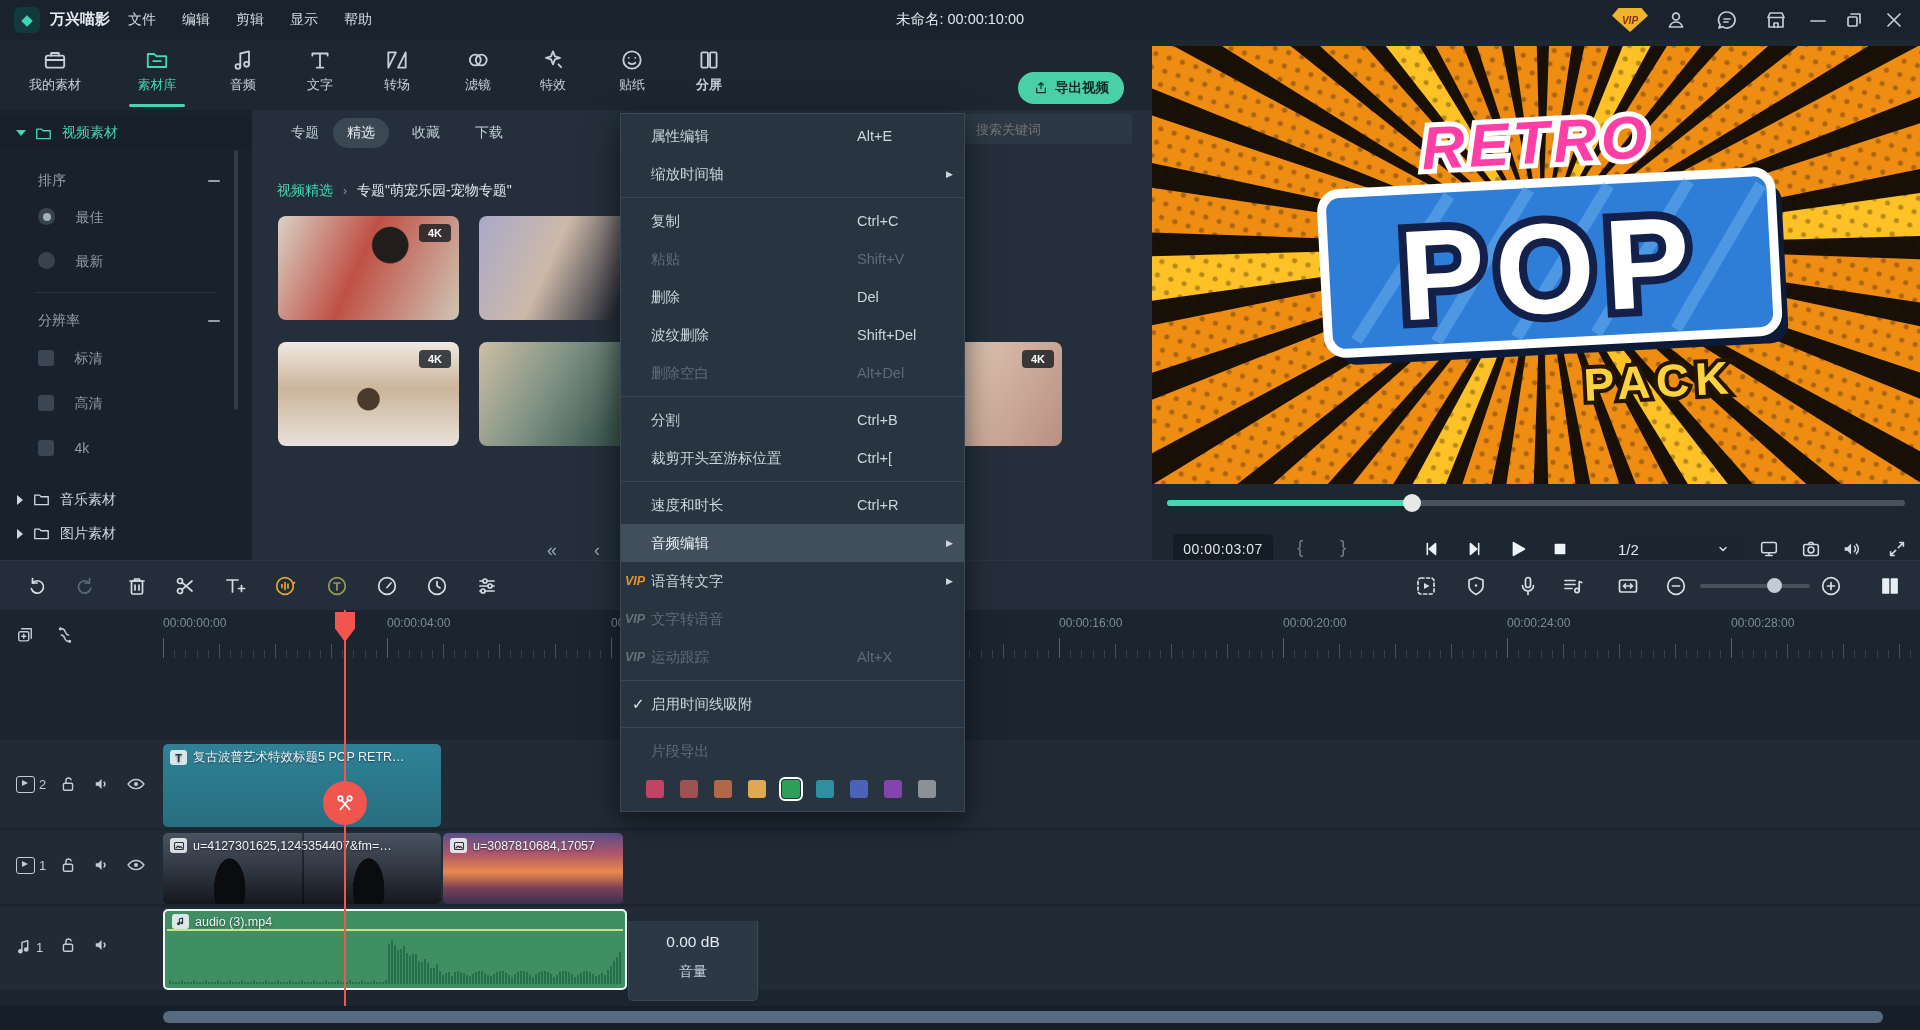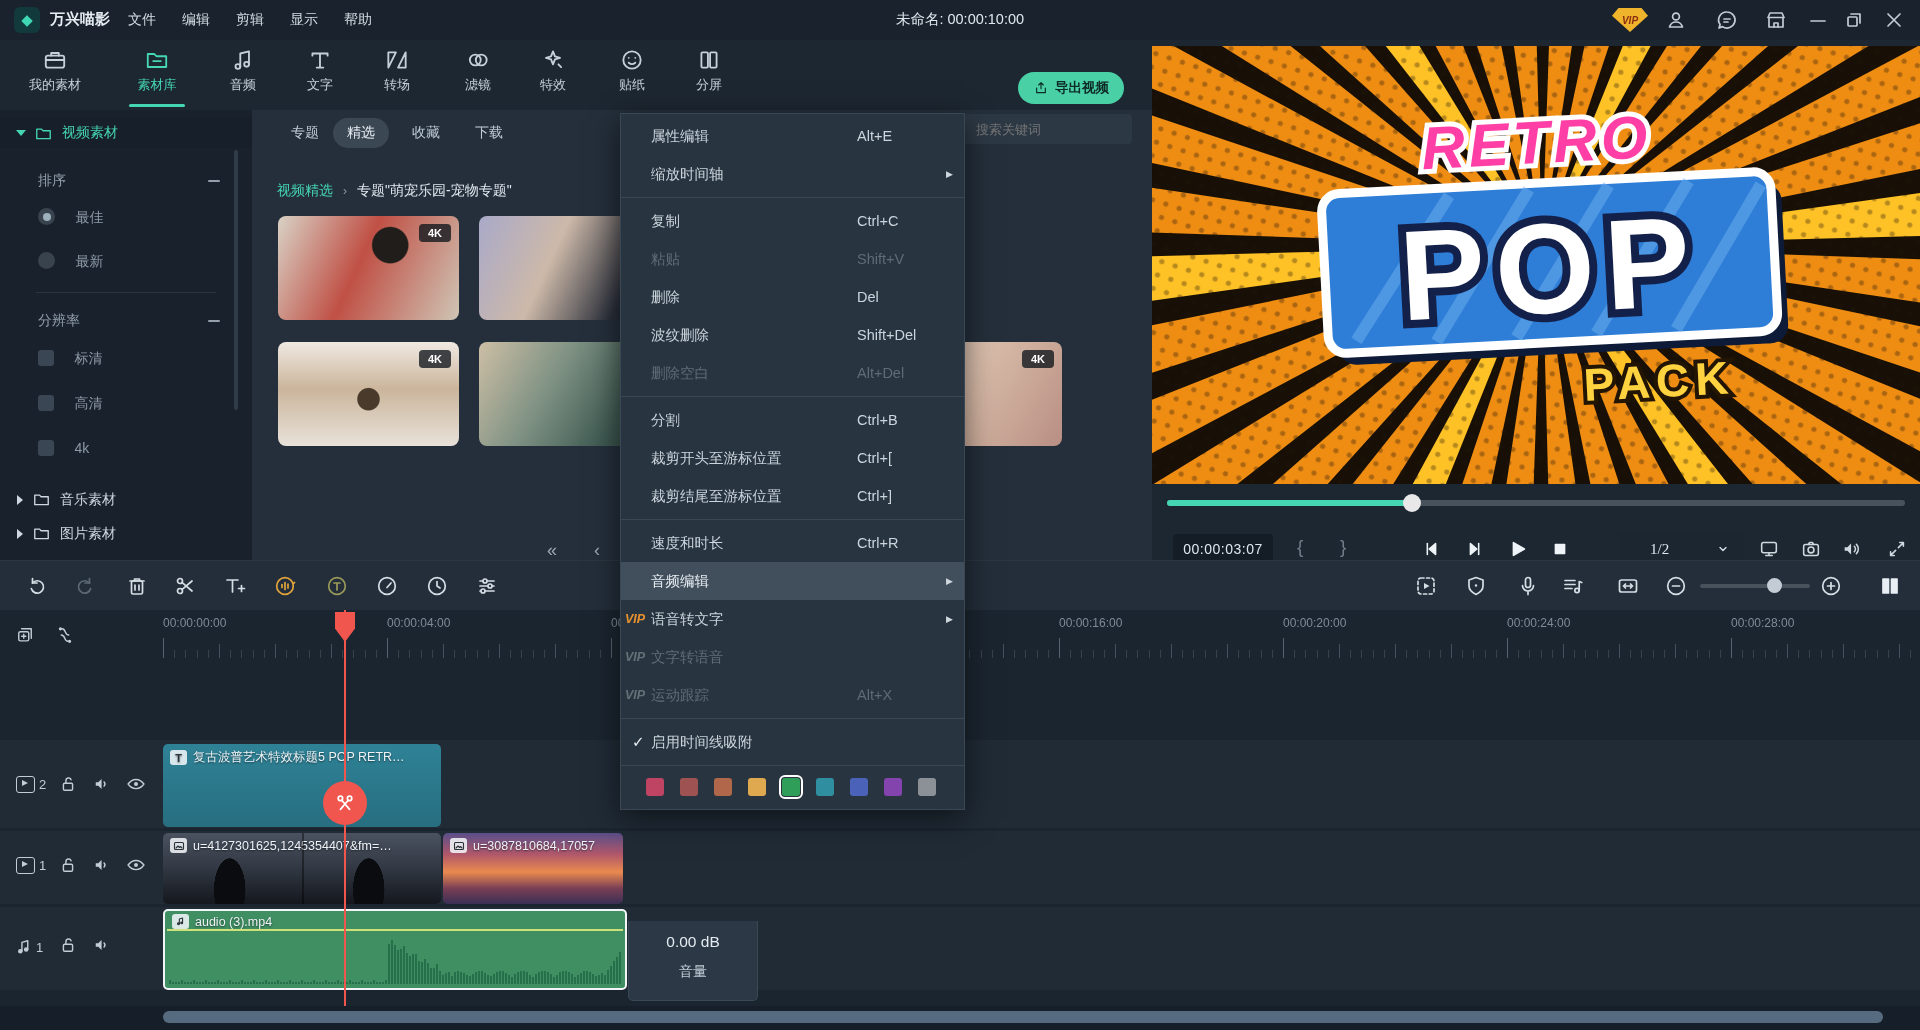--- a/index.html
+++ b/index.html
@@ -262,21 +262,21 @@
     </div>
     <div class="tab" style="left:594px;text-align:center;">
       <div class="tico">
           <svg class="ic" viewBox="0 0 24 24">
             <circle cx="12" cy="12" r="8"></circle>
             <path d="M9 10h.01M15 10h.01M9 14.5c1.8 1.6 4.2 1.6 6 0"></path>
           </svg>
         </div>
       <div class="tlbl">贴纸</div>
     </div>
-    <div class="tab" style="left:671px;">
+    <div class="tab" style="left:671px;font-weight:bold;">
       <div class="tico">
           <svg class="ic" viewBox="0 0 24 24">
             <rect x="5" y="5" width="6" height="14" rx="1"></rect>
             <rect x="13" y="5" width="6" height="14" rx="1"></rect>
           </svg>
         </div>
       <div class="tlbl">分屏</div>
     </div>
   </div>
   <button class="ab exportbtn">
@@ -458,21 +458,21 @@
     <svg class="ic" viewBox="0 0 24 24">
         <path d="M7 5l12 7-12 7z" fill="currentColor"></path>
       </svg>
     </div>
   <div class="ab transp" style="left:1549px;">
     <svg class="ic" viewBox="0 0 24 24">
         <rect x="7" y="7" width="10" height="10" fill="currentColor"></rect>
       </svg>
     </div>
   <div class="ab fracbox">
-    <span style="margin-left:32px;font-family:Liberation Serif, serif;">1/2</span>
+    <span style="margin-left:0;">1/2</span>
     <svg class="ic" style="width:18px;height:18px;position:absolute;right:12px;" viewBox="0 0 24 24">
         <path d="M8 10l4 4 4-4"></path>
       </svg>
   </div>
   <div class="ab pvico" style="left:1758px;">
     <svg class="ic" viewBox="0 0 24 24">
         <rect x="4" y="5" width="16" height="11" rx="2"></rect>
         <path d="M12 16v3M8.5 19h7"></path>
       </svg>
     </div>
@@ -957,24 +957,20 @@
       </div>
     <div class="msep"></div>
     <div class="mi">
         <span class="lbl">分割</span>
         <span class="sc">Ctrl+B</span>
       </div>
     <div class="mi">
         <span class="lbl">裁剪开头至游标位置</span>
         <span class="sc">Ctrl+[</span>
       </div>
-    <div class="mi">
-        <span class="lbl">裁剪结尾至游标位置</span>
-        <span class="sc">Ctrl+]</span>
-      </div>
     <div class="msep"></div>
     <div class="mi">
         <span class="lbl">速度和时长</span>
         <span class="sc">Ctrl+R</span>
       </div>
     <div class="mi hl">
         <span class="lbl">音频编辑</span>
         <span class="arr">▶</span>
       </div>
     <div class="mi">
@@ -990,20 +986,23 @@
         <span class="vipb">VIP</span>
         <span class="lbl">运动跟踪</span>
         <span class="sc">Alt+X</span>
       </div>
     <div class="msep"></div>
     <div class="mi">
         <span class="chk">✓</span>
         <span class="lbl">启用时间线吸附</span>
       </div>
     <div class="msep"></div>
+    <div class="mi dis">
+        <span class="lbl">片段导出</span>
+      </div>
     <div class="swrow" id="swrow">
         <div class="sw" style="left: 25px; background: rgb(191, 68, 99);"></div>
         <div class="sw" style="left: 59px; background: rgb(158, 82, 82);"></div>
         <div class="sw" style="left: 93px; background: rgb(176, 103, 74);"></div>
         <div class="sw" style="left: 127px; background: rgb(223, 169, 79);"></div>
         <div class="sw sel" style="left: 161px; background: rgb(47, 158, 88);"></div>
         <div class="sw" style="left: 195px; background: rgb(47, 143, 160);"></div>
         <div class="sw" style="left: 229px; background: rgb(74, 99, 184);"></div>
         <div class="sw" style="left: 263px; background: rgb(132, 68, 173);"></div>
         <div class="sw" style="left: 297px; background: rgb(139, 145, 151);"></div>

